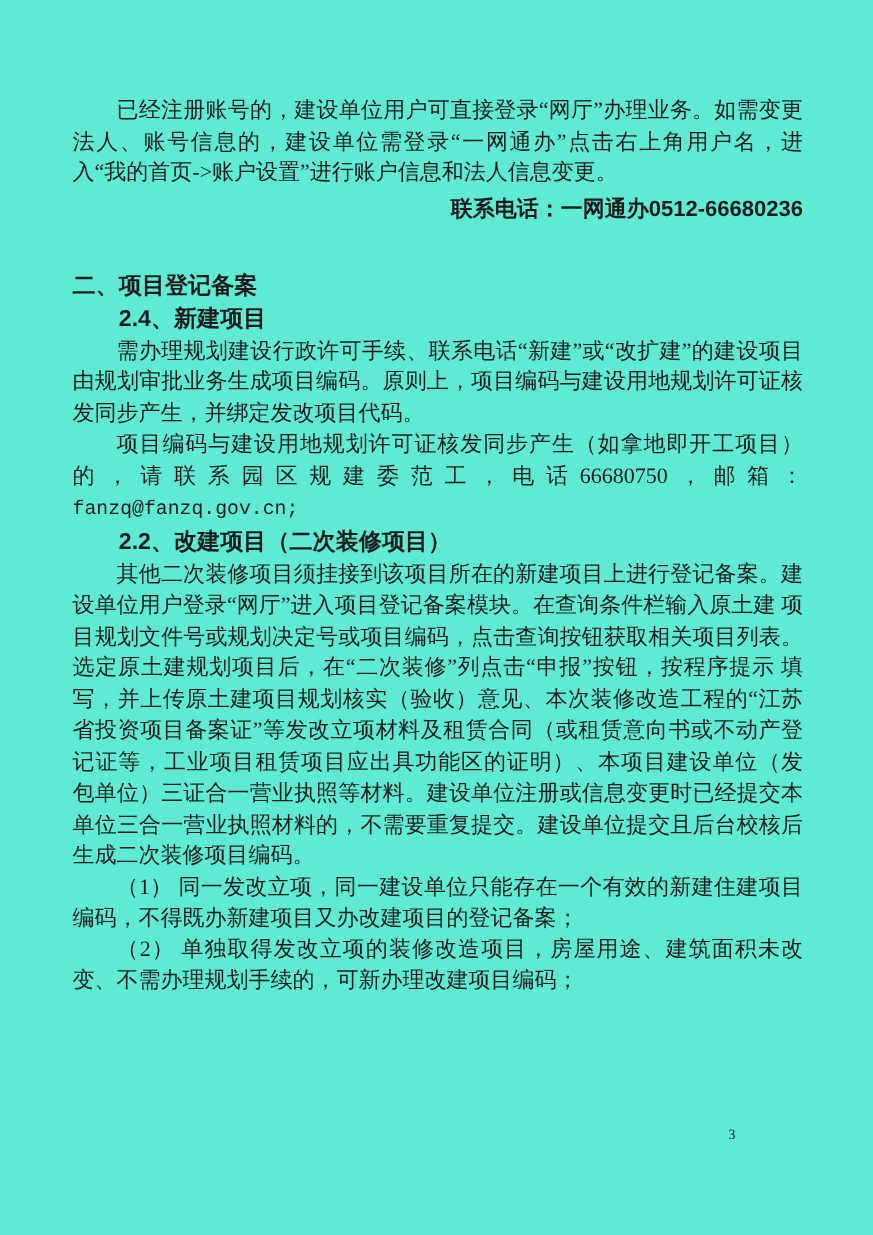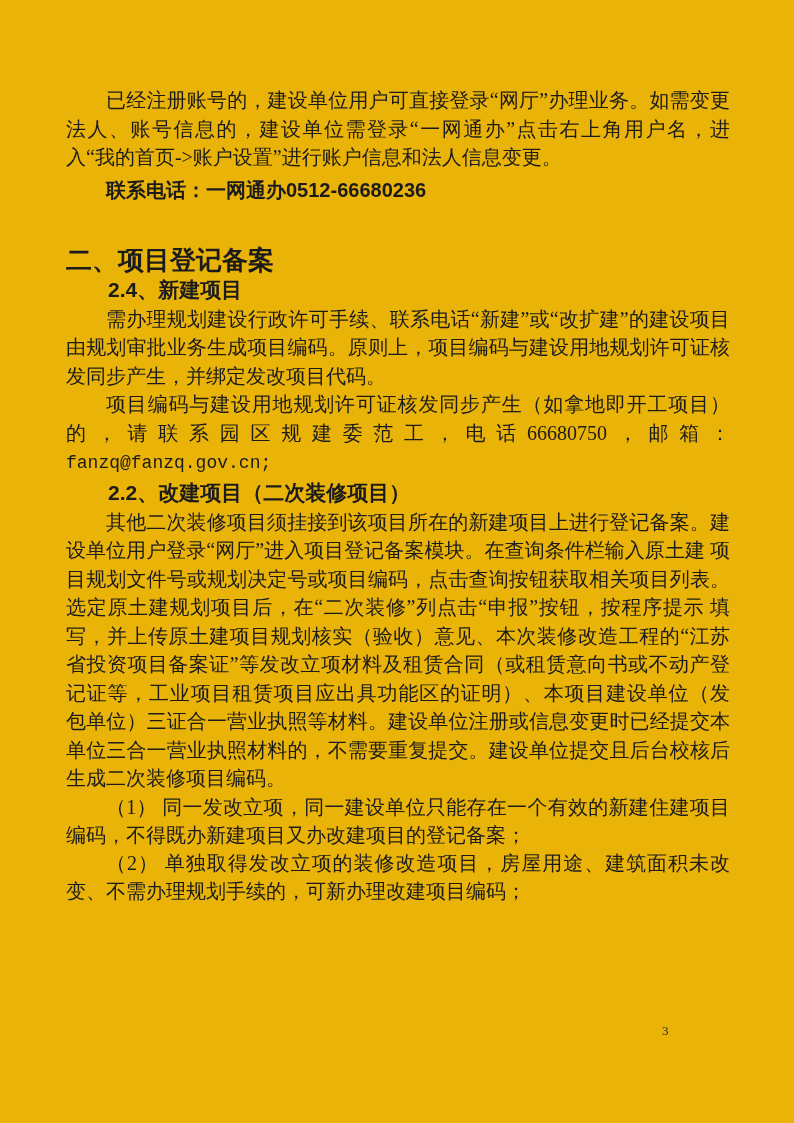--- a/index.html
+++ b/index.html
@@ -4,21 +4,21 @@
 <style>
   html, body {
     margin: 0;
     padding: 0;
     background: #ffffff;
   }
   .page {
     position: relative;
     width: 794px;
     height: 1123px;
-    background: #eab308;
+    background: #5eead4;
     color: #1b1b1b;
     overflow: hidden;
     font-family: "Liberation Serif", "DejaVu Serif", serif;
   }
   .content {
     position: absolute;
     left: 66px;
     top: 86px;
     width: 664px;
   }
@@ -30,24 +30,25 @@
     text-indent: 2em;
     font-family: "Liberation Serif", "DejaVu Serif", serif;
   }
   .contact {
     margin: 3px 0 0 0;
     font-size: 20px;
     line-height: 30px;
     font-weight: 700;
     text-indent: 2em;
     font-family: "Liberation Sans", "DejaVu Sans", sans-serif;
+    text-align: right;
   }
   .h-section {
     margin: 40px 0 0 0;
-    font-size: 26px;
+    font-size: 21px;
     line-height: 30px;
     font-weight: 700;
     font-family: "Liberation Sans", "DejaVu Sans", sans-serif;
   }
   .h-sub {
     margin: 0;
     font-size: 21px;
     line-height: 30px;
     font-weight: 700;
     text-indent: 2em;

